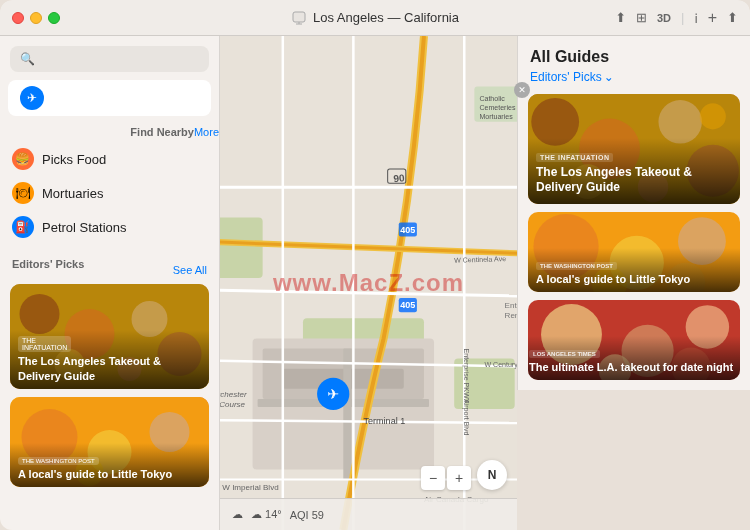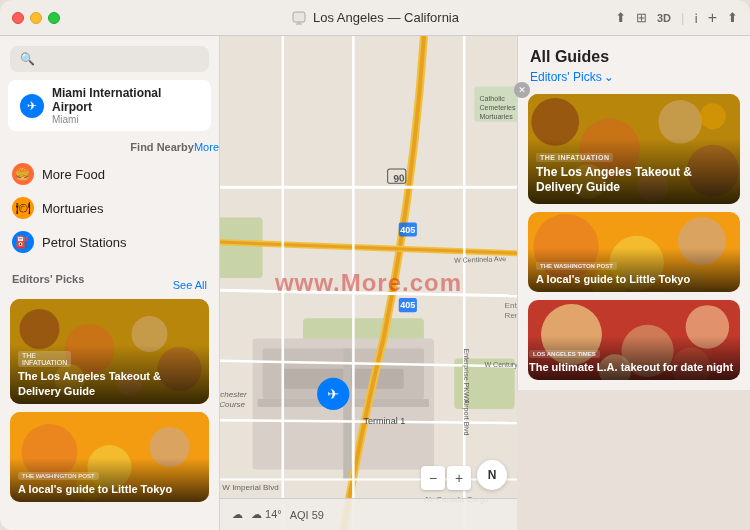--- a/index.html
+++ b/index.html
@@ -427,34 +427,30 @@
   <div class="sidebar">
 
     <div class="search-bar">
       <span class="search-icon-svg">🔍</span>
     </div>
 
     <div class="recent-item">
       <div class="location-icon">
         <span>✈</span>
       </div>
-      <div class="recent-item-text">
-        <div class="name">Miami International Airport</div>
-        <div class="sub">Miami</div>
-      </div>
     </div>
 
     <div class="section-header">
       <span class="label">Find Nearby</span>
       <span class="more-link">More</span>
     </div>
 
     <div class="nearby-item">
       <div class="nearby-icon orange">🍔</div>
-      <span class="nearby-label">More Food</span>
+      <span class="nearby-label">Picks Food</span>
     </div>
     <div class="nearby-item">
       <div class="nearby-icon amber">🍽</div>
       <span class="nearby-label">Mortuaries</span>
     </div>
     <div class="nearby-item">
       <div class="nearby-icon blue">⛽</div>
       <span class="nearby-label">Petrol Stations</span>
     </div>
 
@@ -585,21 +581,21 @@
 
         <line x1="10" y1="15" x2="10" y2="20" stroke="#444" stroke-width="1.5"></line>
         <line x1="10" y1="20" x2="90" y2="20" stroke="#444" stroke-width="1.5"></line>
         <line x1="90" y1="15" x2="90" y2="20" stroke="#444" stroke-width="1.5"></line>
         <line x1="50" y1="15" x2="50" y2="20" stroke="#444" stroke-width="1"></line>
         <text x="7" y="13" font-size="9" fill="#444">0</text>
         <text x="43" y="13" font-size="9" fill="#444">0.5</text>
         <text x="85" y="13" font-size="9" fill="#444">1 mi</text>
       </svg>
 
-      <div class="watermark">www.More.com</div>
+      <div class="watermark">www.MacZ.com</div>
 
       <div class="zoom-controls">
         <div class="zoom-btn">−</div>
         <div class="zoom-btn">+</div>
       </div>
 
       <div class="compass">N</div>
 
       <div class="map-bottom-bar">
         <span>☁</span>

